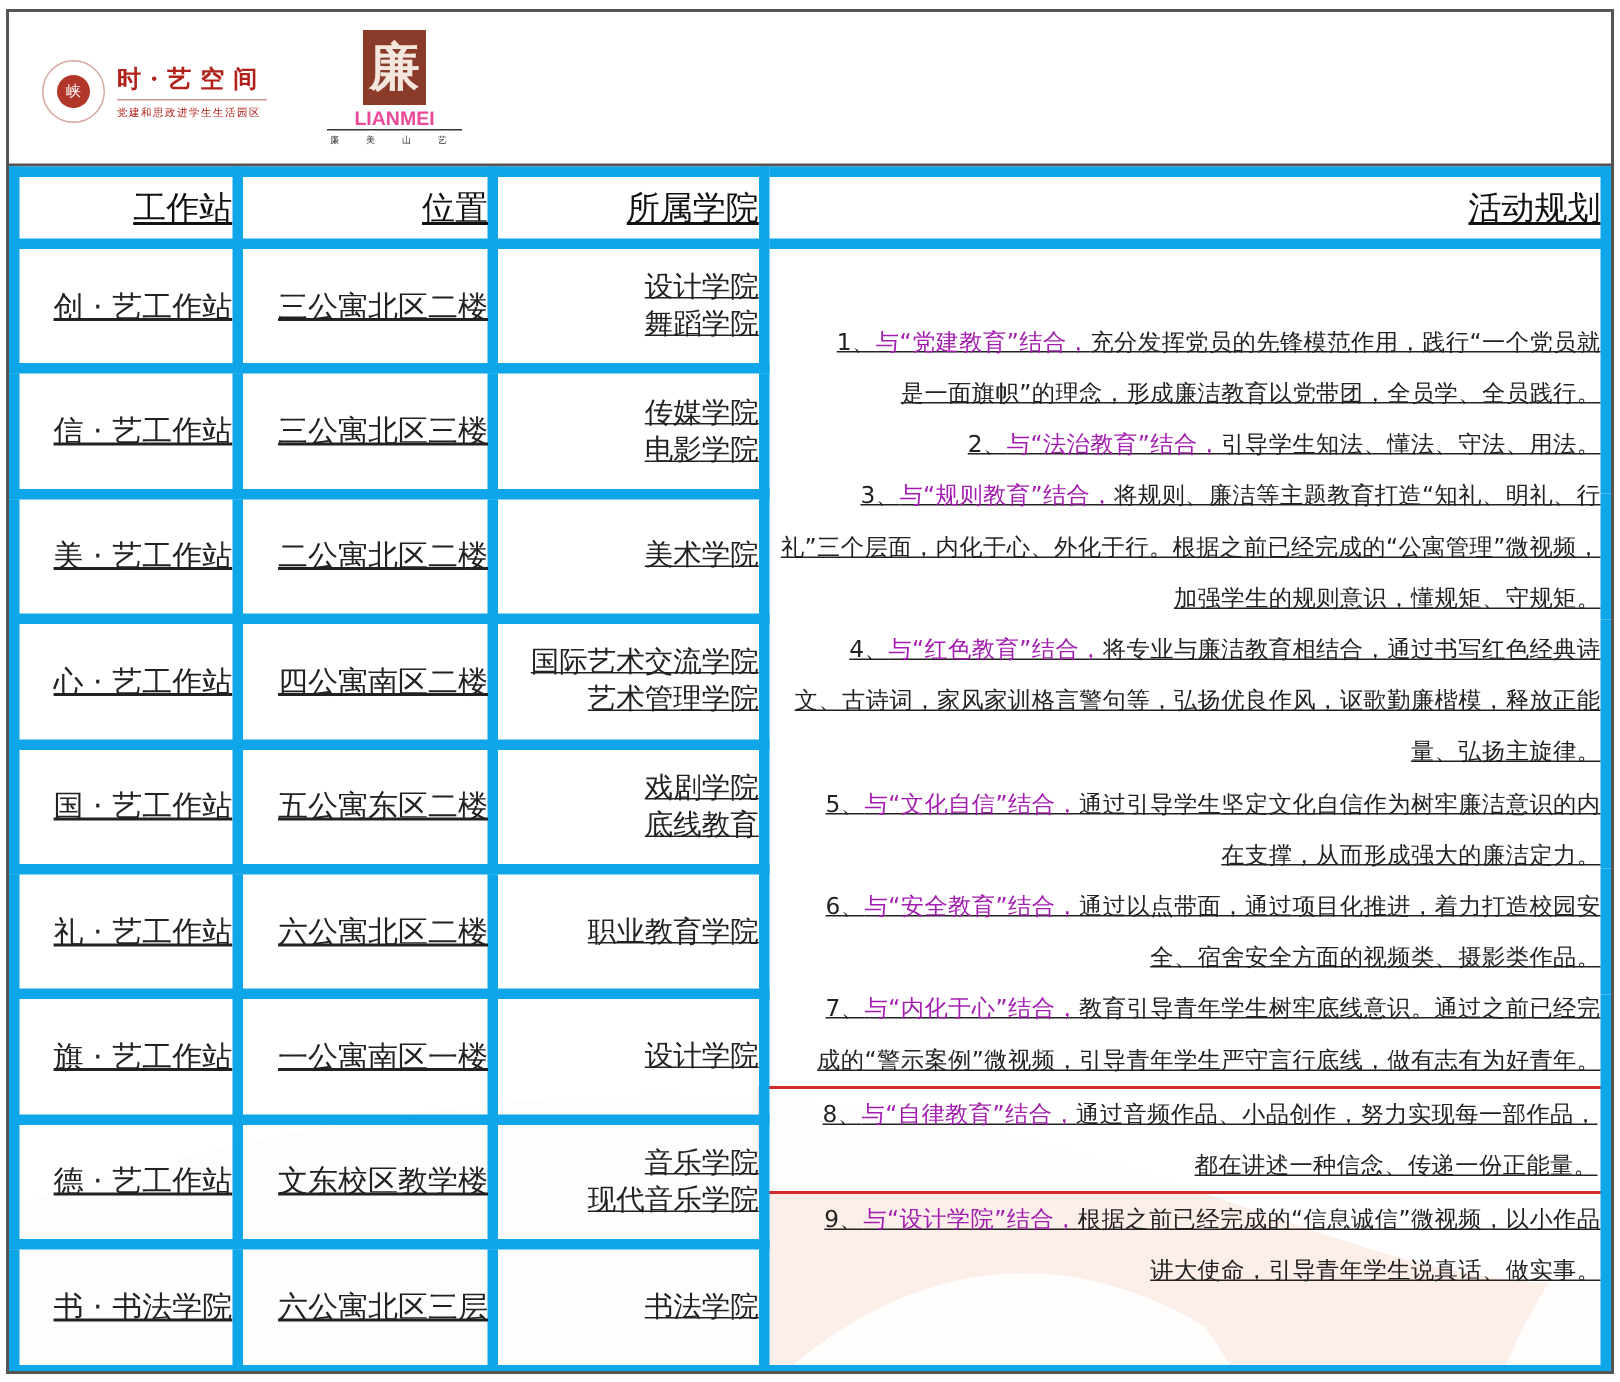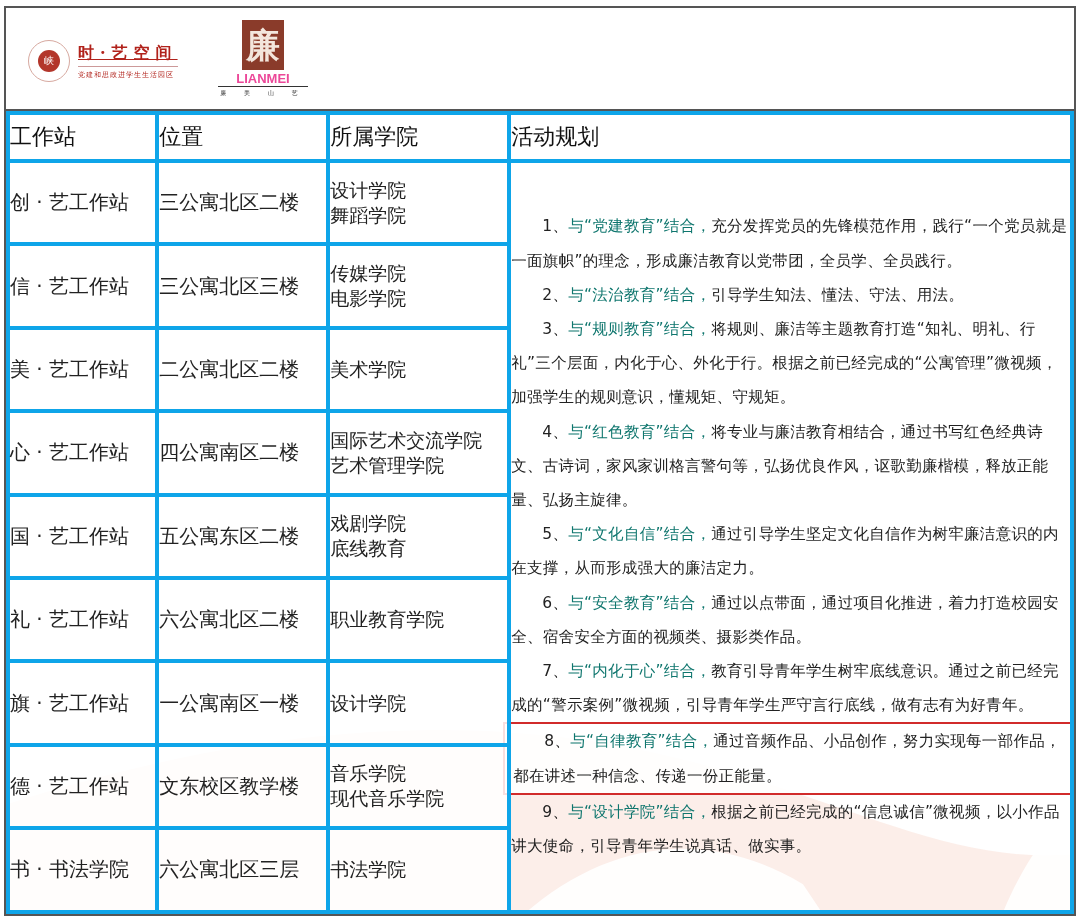--- a/index.html
+++ b/index.html
@@ -4,39 +4,39 @@
 <style>
   html,body{margin:0;padding:0;}
   body{width:1080px;height:921px;background:#ffffff;font-family:"DejaVu Sans","Liberation Sans",sans-serif;color:#222;position:relative;overflow:hidden;}
   .frame{position:absolute;left:4px;top:6px;width:1072px;height:910px;border:2px solid #555;box-sizing:border-box;background:#fff;overflow:hidden;}
   .bgwave{position:absolute;left:0;top:0;width:100%;height:100%;pointer-events:none;}
   .header{position:absolute;left:0;top:0;width:100%;height:103px;border-bottom:2px solid #555;box-sizing:border-box;background:#fff;z-index:2;}
   .logo1{position:absolute;left:22px;top:32px;display:flex;align-items:center;}
   .seal{width:40px;height:40px;border-radius:50%;border:1px solid #d7a9a0;display:flex;align-items:center;justify-content:center;background:#fff;}
   .seal-inner{width:22px;height:22px;border-radius:50%;background:#b3362b;color:#fff;font-size:10px;display:flex;align-items:center;justify-content:center;}
   .logo1-text{margin-left:8px;}
-  .logo1-title{font-family:"DejaVu Serif",serif;color:#b1221b;font-weight:bold;font-size:16px;letter-spacing:6px;border-bottom:1px solid #c99;padding-bottom:2px;text-decoration:underline;}
+  .logo1-title{font-family:"DejaVu Serif",serif;color:#b1221b;font-weight:bold;font-size:16px;letter-spacing:6px;border-bottom:1px solid #c99;padding-bottom:2px;}
   .logo1-sub{color:#b1221b;font-size:7px;letter-spacing:1px;margin-top:3px;}
   .logo2{position:absolute;left:212px;top:12px;width:90px;text-align:center;}
   .logo2-box{width:42px;height:50px;margin:0 auto;background:#8a3b2a;color:#f3e6dc;font-family:"DejaVu Serif",serif;font-size:34px;line-height:50px;font-weight:bold;}
   .logo2-en{font-family:"Liberation Sans",sans-serif;font-weight:bold;font-size:13px;color:#ec4899;letter-spacing:0px;margin-top:2px;border-bottom:1px solid #333;line-height:14px;}
   .logo2-cn{font-size:6px;color:#333;letter-spacing:8px;margin-top:2px;}
   .brand{position:absolute;left:318px;top:22px;font-family:"DejaVu Serif",serif;font-size:44px;color:#8a2d20;font-style:italic;letter-spacing:10px;font-weight:bold;}
   .title{position:absolute;left:532px;top:28px;font-size:37px;font-weight:bold;color:#b10f0f;letter-spacing:2px;}
 
   table.plan{position:absolute;left:0;top:103px;border-collapse:collapse;z-index:2;table-layout:fixed;}
-  table.plan th, table.plan td{border:4px solid #0ea5e9;box-sizing:border-box;padding:0;text-align:left;vertical-align:middle;}
+  table.plan th, table.plan td{border:7px solid #0ea5e9;box-sizing:border-box;padding:0;text-align:right;vertical-align:middle;text-decoration:underline;}
   table.plan th{height:48px;font-size:22px;font-weight:normal;color:#111;background:#fff;}
   .c1{width:150px;} .c2{width:172px;} .c3{width:182px;} .c4{width:566px;}
   td.station,td.loc{font-size:20px;color:#222;background:rgba(255,255,255,0.85);}
   td.college{font-size:19px;line-height:25px;color:#222;background:rgba(255,255,255,0.85);}
   tr.row td{height:83.4px;}
   td.plan-cell{vertical-align:top;text-align:left;padding:27px 8px 0 8px;background:transparent;}
   .item{font-size:15.5px;line-height:34.2px;color:#222;text-indent:2em;letter-spacing:0.3px;}
-  .item .key{color:#0f766e;}
+  .item .key{color:#a21caf;}
   .item.highlight{border:2px solid #d12b2b;margin:0 -8px;padding:0 8px;text-indent:2em;background:rgba(255,255,255,0.9);}
 </style>
 </head>
 <body>
 
 <div class="frame">
   <svg class="bgwave" viewBox="0 0 1072 910" preserveAspectRatio="none">
     <path d="M0 800 C 250 720, 480 700, 700 760 C 850 800, 950 860, 1072 850 L1072 910 L0 910 Z" fill="#fbeae4" opacity="0.8"></path>
     <path d="M520 910 C 600 840, 700 820, 800 880 L 820 910 Z" fill="#ffffff" opacity="0.9"></path>
     <path d="M1000 910 C 1020 860, 1050 820, 1072 800 L1072 910 Z" fill="#ffffff" opacity="0.9"></path>

